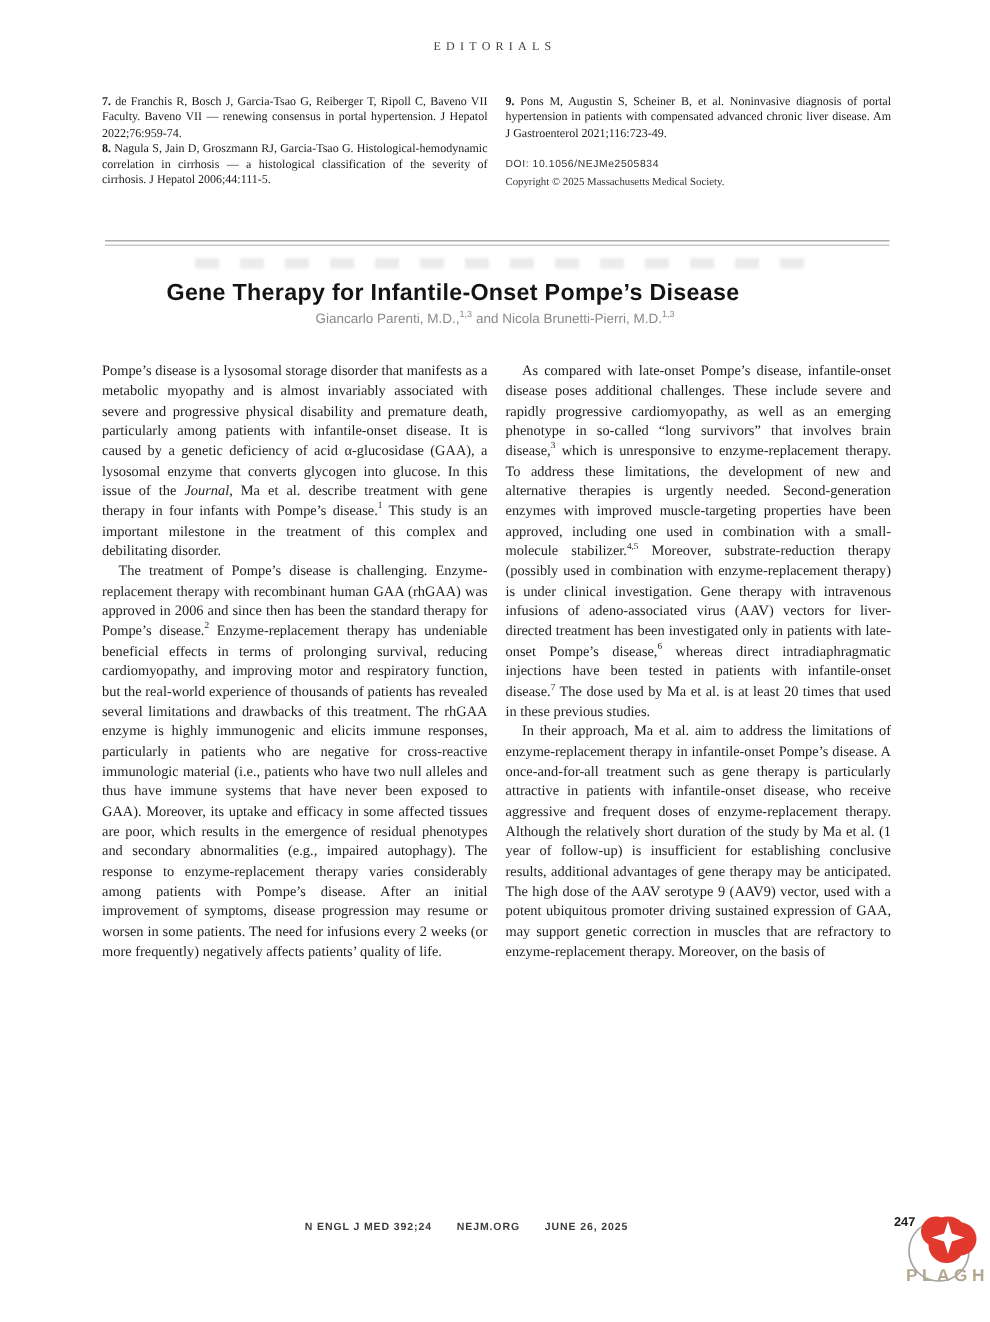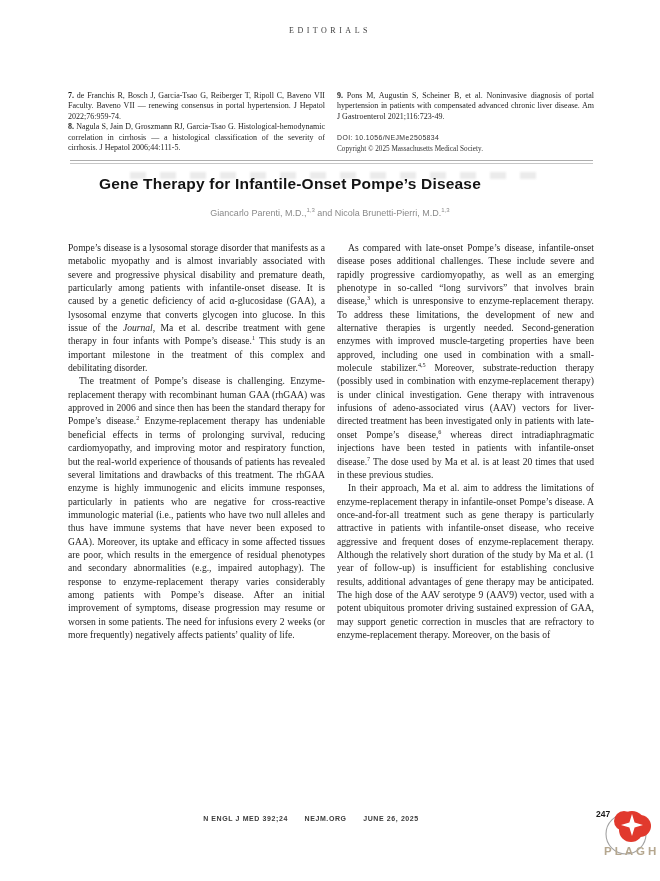--- a/index.html
+++ b/index.html
@@ -22,21 +22,21 @@
     letter-spacing: 3.5px;
     color: #3d3d3d;
   }
 
   .refs {
     position: absolute;
     top: 63px; left: 68px; width: 527px;
     display: flex;
     gap: 12px;
   }
-  .refs .col { width: 257px; margin-top: 28px; }
+  .refs .col { width: 257px; }
   .ref {
     margin: 0;
     font-size: 8px;
     line-height: 10.4px;
     text-align: justify;
     color: #1c1c1c;
   }
   .refnum { font-weight: bold; }
   .doi-line {
     margin: 12px 0 0 0;
@@ -62,21 +62,21 @@
     position: absolute;
     top: 172px; left: 130px; width: 420px; height: 7px;
     background: repeating-linear-gradient(90deg,
       rgba(130,130,130,0.16) 0 16px, rgba(0,0,0,0) 16px 30px);
     filter: blur(1px);
   }
 
   .title {
     position: absolute;
     top: 175px; left: 0; width: 580px;
-    margin: 0;
+    margin: 12px;
     text-align: center;
     font-family: "Liberation Sans", sans-serif;
     font-weight: bold;
     font-size: 15.5px;
     letter-spacing: 0.2px;
     color: #141414;
   }
 
   .authors {
     position: absolute;

